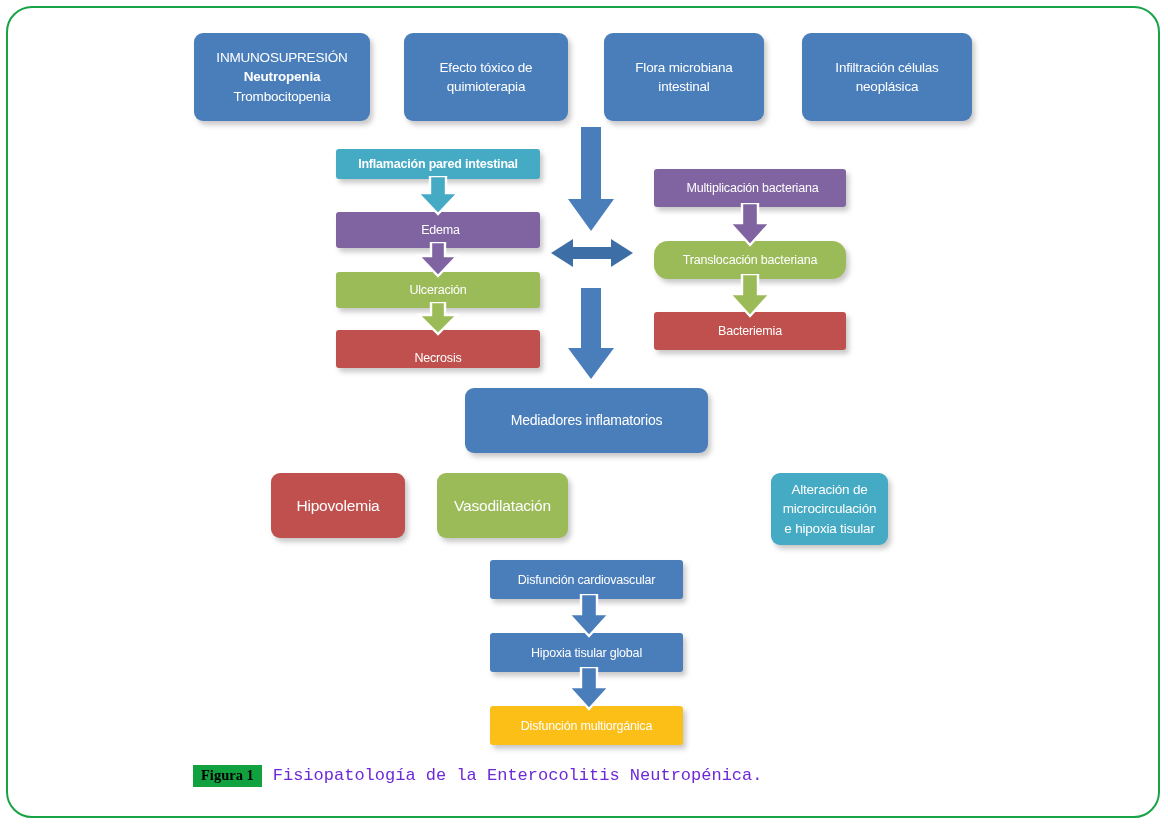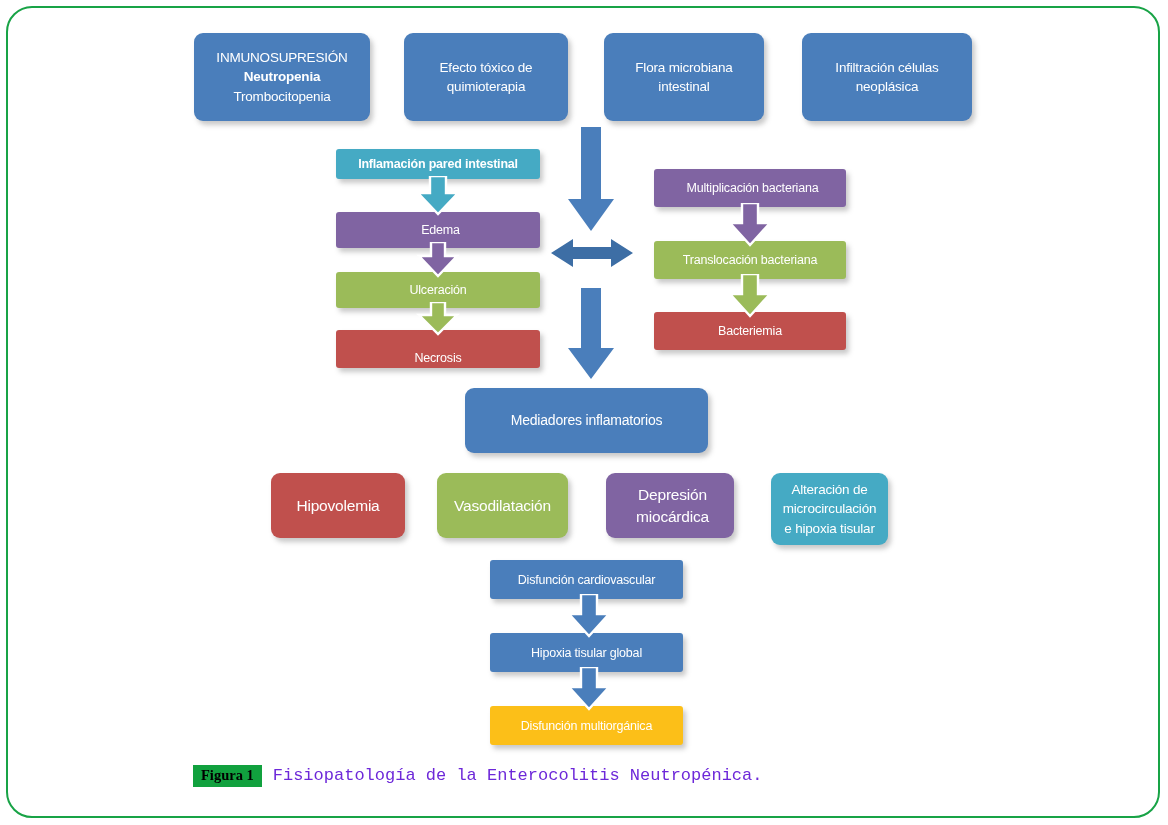--- a/index.html
+++ b/index.html
@@ -143,46 +143,40 @@
   </div>
 
   <div class="box red sq fs12" style="left:336px; top:330px; width:204px; height:38px;align-items:flex-end;">
     <span>Necrosis</span>
   </div>
 
   <div class="box purple sq fs12" style="left:654px; top:169px; width:192px; height:38px;">
     <span>Multiplicación bacteriana</span>
   </div>
 
-  <div class="box green sq fs12" style="left:654px; top:241px; width:192px; height:38px;">
+  <div class="box green sq fs12" style="left:654px; top:241px; width:192px; height:38px;border-radius:14px;">
     <span>Translocación bacteriana</span>
   </div>
 
   <div class="box red sq fs12" style="left:654px; top:312px; width:192px; height:38px;justify-content:flex-end;">
     <span>Bacteriemia</span>
   </div>
 
   <div class="box blue fs17" style="left:465px; top:388px; width:243px; height:65px;">
     <span>Mediadores inflamatorios</span>
   </div>
 
   <div class="box red fs15" style="left:271px; top:473px; width:134px; height:65px;">
     <span>Hipovolemia</span>
   </div>
 
   <div class="box green fs15" style="left:437px; top:473px; width:131px; height:65px;">
     <span>Vasodilatación</span>
   </div>
 
-  <div class="box purple fs15 multiline" style="left:606px; top:473px; width:128px; height:65px;">
-    <span>
-      <span>Depresión</span>
-      <span>miocárdica</span>
-    </span>
-  </div>
 
   <div class="box teal fs13 multiline" style="left:771px; top:473px; width:117px; height:72px;">
     <span>
       <span>Alteración de</span>
       <span>microcirculación</span>
       <span>e hipoxia tisular</span>
     </span>
   </div>
 
   <div class="box blue sq fs12" style="left:490px; top:560px; width:193px; height:39px;">

